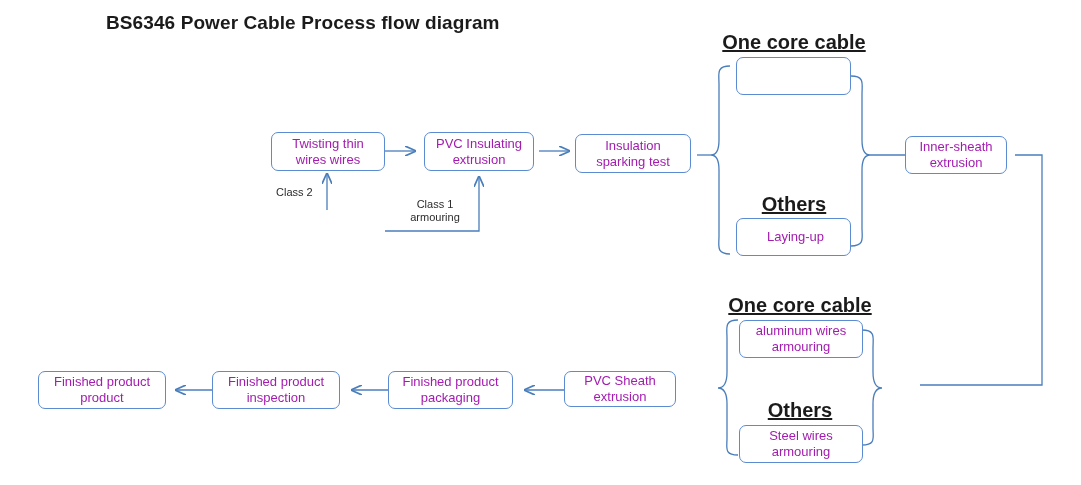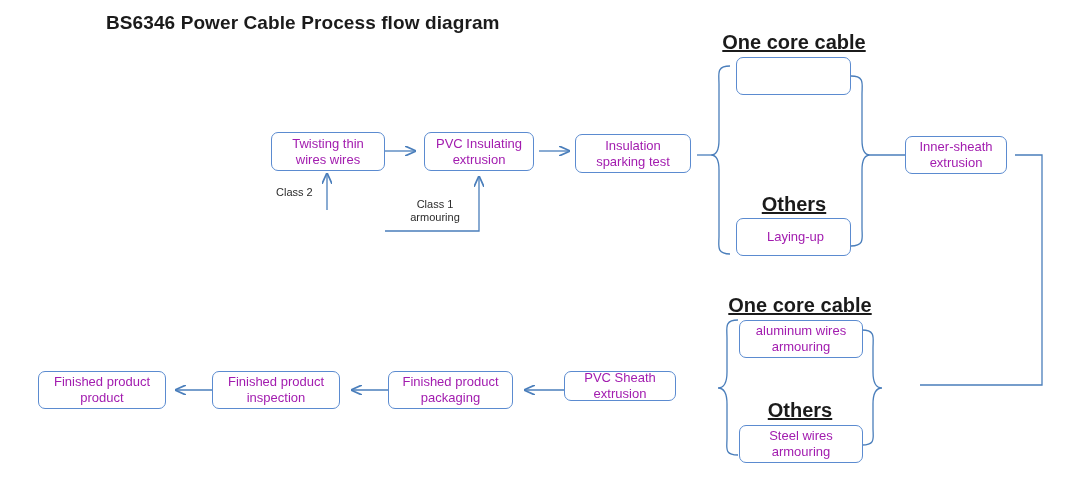--- a/index.html
+++ b/index.html
@@ -190,21 +190,21 @@
 
   <div class="group-label" style="left:700px;top:399px;width:200px;">Others</div>
 
   <div class="box" style="left:739px;top:425px;width:124px;height:38px;align-items:center;">
     <span>
       <span>Steel wires</span>
       <span>armouring</span>
     </span>
   </div>
 
-  <div class="box" style="left:564px;top:371px;width:112px;height:30px;">
+  <div class="box" style="left:564px;top:371px;width:112px;height:36px;">
     <span>
       <span>PVC Sheath</span>
       <span>extrusion</span>
     </span>
   </div>
 
   <div class="box" style="left:388px;top:371px;width:125px;height:38px;">
     <span>
       <span>Finished product</span>
       <span>packaging</span>

